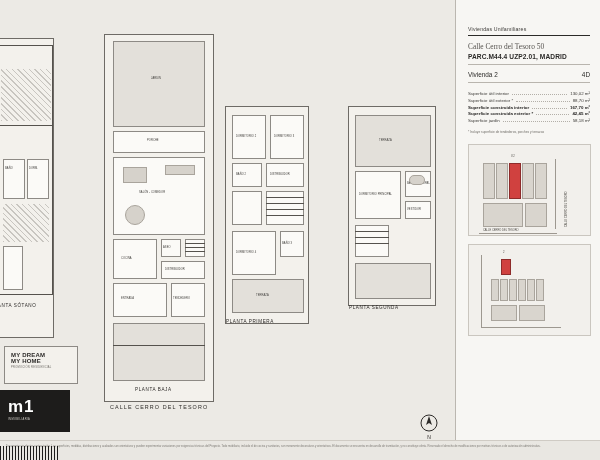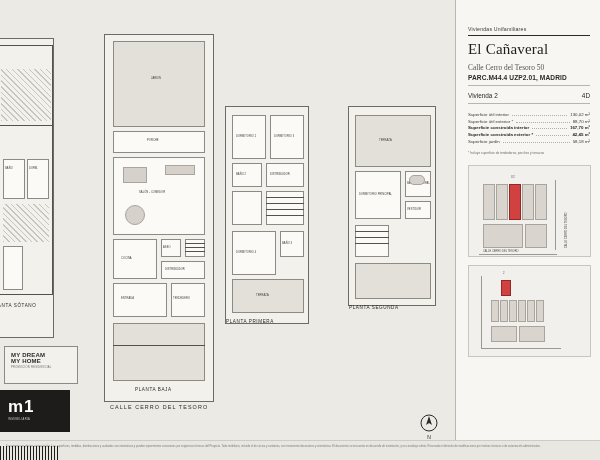--- a/index.html
+++ b/index.html
@@ -277,21 +277,20 @@
         <path d="M11 2 L14 11 L11 9 L8 11 Z" fill="#2c2a28"></path>
       </svg>
       <div style="font-size:5px;text-align:center;color:#2c2a28;margin-top:-2px;">N</div>
     </div>
   </div>
 
   <div class="panel">
     <div class="panel-inner">
       <div class="vu">Viviendas Unifamiliares</div>
       <div class="rule"></div>
-      <div class="title">El Cañaveral</div>
       <div class="addr">Calle Cerro del Tesoro 50</div>
       <div class="parc">PARC.M44.4 UZP2.01, MADRID</div>
 
       <div class="rule-thin"></div>
       <div class="viv-row">
         <span>Vivienda 2</span>
         <span>4D</span>
       </div>
       <div class="rule-thin"></div>
 

